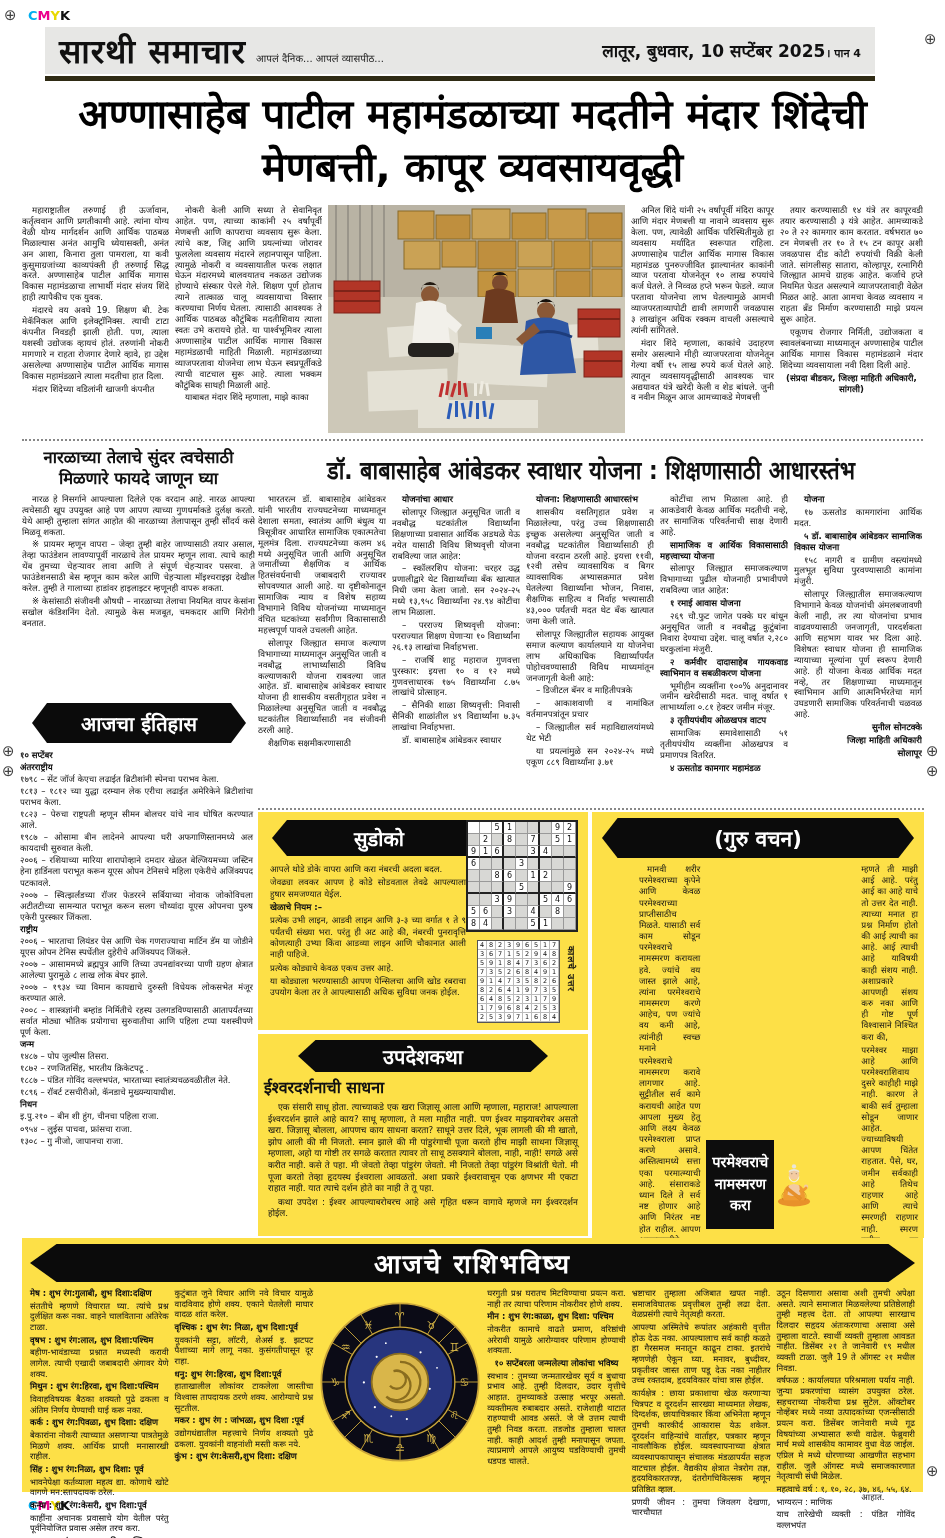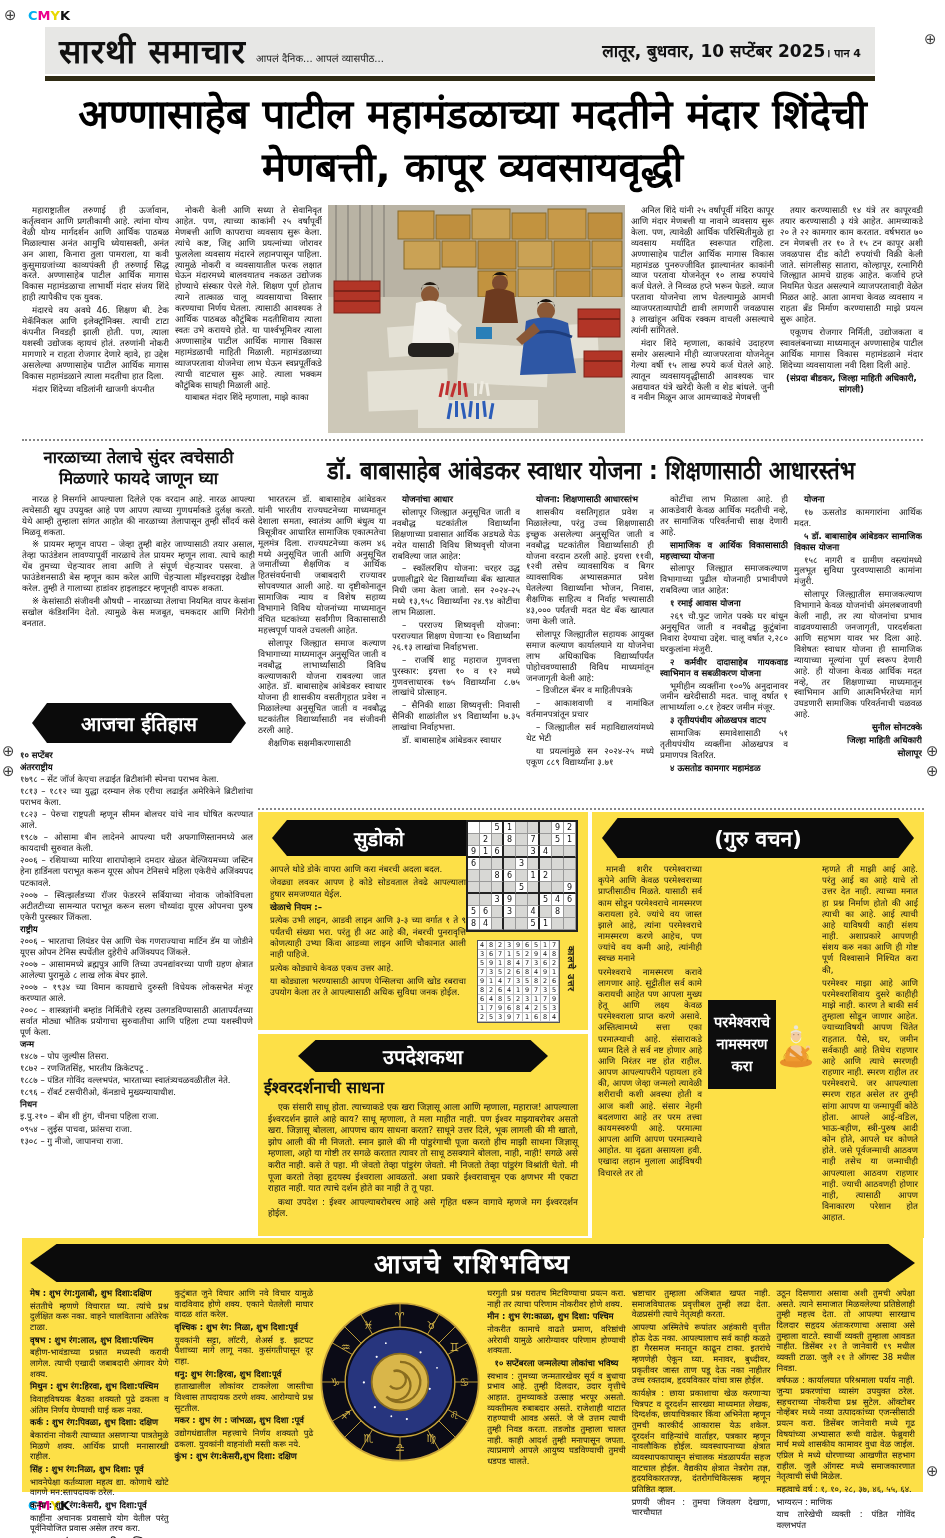--- a/index.html
+++ b/index.html
@@ -43,21 +43,21 @@
   .scell{border-right:1px solid #999;border-bottom:1px solid #999;font-size:8px;display:flex;align-items:center;justify-content:center;}
   .scell.shade{background:#d8d8d5;}
   .scell.r3{border-right:2px solid #222;}
   .scell.b3{border-bottom:2px solid #222;}
   .solgrid{position:absolute;right:28px;top:128px;display:grid;grid-template-columns:repeat(9,9px);grid-auto-rows:9px;border:1px solid #555;background:#fff;}
   .solcell{border-right:1px solid #bbb;border-bottom:1px solid #bbb;font-size:6.5px;display:flex;align-items:center;justify-content:center;}
   .sol-label{position:absolute;right:10px;top:134px;writing-mode:vertical-rl;font-size:9px;font-weight:700;letter-spacing:1px;}
   .guru{left:592px;top:812px;width:332px;height:426px;padding:6px;}
   .guru-banner{width:312px;height:40px;font-size:21px;margin:0 auto 6px auto;clip-path:polygon(0 50%,5% 0,95% 0,100% 50%,95% 100%,5% 100%);}
   .guru-grid{display:flex;gap:6px;}
-  .guru-col{font-size:8.6px;line-height:1.3;text-align:justify;}
+  .guru-col{font-size:8.6px;line-height:1.3;text-align:justify;margin-left:41px;}
   .guru-left{width:104px;}
   .guru-mid{width:108px;flex:none;display:flex;align-items:center;}
   .guru-right{width:96px;}
   .guru-box{background:#0d0d0d;color:#fff;font-size:14.5px;font-weight:800;text-align:center;line-height:1.5;padding:12px 6px;width:100%;box-sizing:border-box;}
   .updesh{left:258px;top:1034px;width:330px;height:202px;padding:6px;}
   .upd-banner{width:250px;height:32px;font-size:20px;margin:0 auto 4px auto;}
   .upd-title{text-align:left;font-size:16px;font-weight:800;margin:2px 0 4px 0;}
   .upd-body{font-size:8.8px;line-height:1.32;text-align:justify;padding:0 4px;}
   .rashi{left:22px;top:1238px;width:901px;height:254px;padding:4px 8px;}
   .rashi-banner{width:885px;height:38px;font-size:26px;margin:2px auto 6px auto;clip-path:polygon(0 50%,3% 0,97% 0,100% 50%,97% 100%,3% 100%);letter-spacing:2px;}
@@ -91,21 +91,21 @@
       <span class="mast-page">। पान 4</span>
     </span>
   </header>
   <div class="mast-rule"></div>
 
   <h1 class="headline" style="margin:0;">अण्णासाहेब पाटील महामंडळाच्या मदतीने मंदार शिंदेची मेणबत्ती, कापूर व्यवसायवृद्धी</h1>
 
   <section class="lead">
     <div class="col c1">
         <p class="para">महाराष्ट्रातील तरुणाई ही ऊर्जावान, कर्तृत्ववान आणि प्रगतीकामी आहे. त्यांना योग्य वेळी योग्य मार्गदर्शन आणि आर्थिक पाठबळ मिळाल्यास अनंत आमुचि ध्येयासक्ती, अनंत अन आशा, किनारा तुला पामराला, या कवी कुसुमाग्रजांच्या काव्यपंक्ती ही तरुणाई सिद्ध करते. अण्णासाहेब पाटील आर्थिक मागास विकास महामंडळाचा लाभार्थी मंदार संजय शिंदे हाही त्यापैकीच एक युवक.</p>
-        <p class="para">मंदारचे वय अवघे 46. शिक्षण बी. टेक मेकॅनिकल आणि इलेक्ट्रॉनिक्स. त्याची टाटा कंपनीत निवडही झाली होती. पण, त्याला यशस्वी उद्योजक व्हायचं होतं. तरुणांनी नोकरी मागणारे न राहता रोजगार देणारे व्हावे, हा उद्देश असलेल्या अण्णासाहेब पाटील आर्थिक मागास विकास महामंडळाने त्याला मदतीचा हात दिला.</p>
+        <p class="para">मंदारचे वय अवघे 19. शिक्षण बी. टेक मेकॅनिकल आणि इलेक्ट्रॉनिक्स. त्याची टाटा कंपनीत निवडही झाली होती. पण, त्याला यशस्वी उद्योजक व्हायचं होतं. तरुणांनी नोकरी मागणारे न राहता रोजगार देणारे व्हावे, हा उद्देश असलेल्या अण्णासाहेब पाटील आर्थिक मागास विकास महामंडळाने त्याला मदतीचा हात दिला.</p>
         <p class="para">मंदार शिंदेच्या वडिलांनी खाजगी कंपनीत</p>
       </div>
     <div class="col c2">
         <p class="para">नोकरी केली आणि सध्या ते सेवानिवृत आहेत. पण, त्याच्या काकांनी २५ वर्षांपूर्वी मेणबत्ती आणि कापराचा व्यवसाय सुरू केला. त्यांचे कष्ट, जिद्द आणि प्रयत्नांच्या जोरावर फुललेला व्यवसाय मंदारने लहानपासून पाहिला. त्यामुळे नोकरी व व्यवसायातील फरक लक्षात घेऊन मंदारमध्ये बालवयातच नकळत उद्योजक होण्याचे संस्कार पेरले गेले. शिक्षण पूर्ण होताच त्याने तात्काळ चालू व्यवसायाचा विस्तार करण्याचा निर्णय घेतला. त्यासाठी आवश्यक ते आर्थिक पाठबळ कौटुंबिक मदतीशिवाय त्याला स्वतः उभे करायचे होते. या पार्श्वभूमिवर त्याला अण्णासाहेब पाटील आर्थिक मागास विकास महामंडळाची माहिती मिळाली. महामंडळाच्या व्याजपरतावा योजनेचा लाभ घेऊन स्वप्नपूर्तीकडे त्याची वाटचाल सुरू आहे. त्याला भक्कम कौटुंबिक साथही मिळाली आहे.</p>
         <p class="para">याबाबत मंदार शिंदे म्हणाला, माझे काका</p>
       </div>
     <svg class="photo" viewBox="0 0 297 228" xmlns="http://www.w3.org/2000/svg">
       <rect width="297" height="228" fill="#b9b3a4"></rect>
       <g stroke="#9a958a" stroke-width="2">
         <line x1="8" y1="0" x2="8" y2="92"></line>
@@ -614,21 +614,21 @@
           <p class="para center"><b>१० सप्टेंबरला जन्मलेल्या लोकांचा भविष्य</b></p>
           <p class="para">स्वभाव : तुमच्या जन्मतारखेवर सूर्य व बुधाचा प्रभाव आहे. तुम्ही दिलदार, उदार वृत्तीचे आहात. तुमच्याकडे उत्साह भरपूर असतो. व्यक्तीमत्व रुबाबदार असते. राजेशाही थाटात राहण्याची आवड असते. जे जे उत्तम त्याची तुम्ही निवड करता. तडजोड तुम्हाला चालत नाही. काही आदर्श तुम्ही मनापासून जपता. त्याप्रमाणे आपले आयुष्य घडविण्याची तुमची धडपड चालते.</p>
         </div>
       <div class="rashi-col">
           <p class="para">भ्रष्टाचार तुम्हाला अजिबात खपत नाही. समाजविघातक प्रवृत्तीबल तुम्ही लढा देता. वेळप्रसंगी त्याचे नेतृत्वही करता.</p>
           <p class="para">आपल्या अस्मितेचे रूपांतर अहंकारी वृत्तीत होऊ देऊ नका. आपल्यालाच सर्व काही कळते हा गैरसमज मनातून काढून टाका. इतरांचे म्हणणेही ऐकून घ्या. मनावर, बुध्दीवर, प्रकृतीवर जास्त ताण पडू देऊ नका नाहीतर उच्च रक्तदाब, हृदयविकार यांचा त्रास होईल.</p>
           <p class="para">कार्यक्षेत्र : छाया प्रकाशाचा खेळ करणाऱ्या चित्रपट व दूरदर्शन सारख्या माध्यमात लेखक, दिग्दर्शक, छायाचित्रकार किंवा अभिनेता म्हणून तुमची कारकीर्द आकारास येऊ शकेल. दूरदर्शन वाहिन्यांचे वार्ताहर, पत्रकार म्हणून नावलौकिक होईल. व्यवस्थापनाच्या क्षेत्रात व्यवस्थापकापासून संचालक मंडळापर्यंत सहज वाटचाल होईल. वैद्यकीय क्षेत्रात नेत्ररोग तज्ञ, हृदयविकारतज्ज्ञ, दंतरोगचिकित्सक म्हणून प्रतिष्ठित व्हाल.</p>
           <p class="para">प्रणयी जीवन : तुमचा जिवलग देखणा, चारचौघात</p>
         </div>
       <div class="rashi-col">
-          <p class="para">उठून दिसणारा असावा अशी तुमची अपेक्षा असते. त्याने समाजात मिळवलेल्या प्रतिष्ठेलाही तुम्ही महत्त्व देता. तो आपल्या सारखाच दिलदार सहृदय अंतःकरणाचा असावा असे तुम्हाला वाटते. स्वार्थी व्यक्ती तुम्हाला आवडत नाहीत. डिसेंबर २१ ते जानेवारी १९ मधील व्यक्ती टाळा. जुलै २१ ते ऑगस्ट 38 मधील निवडा.</p>
+          <p class="para">उठून दिसणारा असावा अशी तुमची अपेक्षा असते. त्याने समाजात मिळवलेल्या प्रतिष्ठेलाही तुम्ही महत्त्व देता. तो आपल्या सारखाच दिलदार सहृदय अंतःकरणाचा असावा असे तुम्हाला वाटते. स्वार्थी व्यक्ती तुम्हाला आवडत नाहीत. डिसेंबर २१ ते जानेवारी १९ मधील व्यक्ती टाळा. जुलै 19 ते ऑगस्ट २१ मधील निवडा.</p>
           <p class="para">वर्षफळ : कार्यालयात परिश्रमाला पर्याय नाही. जुन्या प्रकरणांचा व्यासंग उपयुक्त ठरेल. सहचराच्या नोकरीचा प्रश्न सुटेल. ऑक्टोबर नोव्हेंबर मध्ये नव्या उत्पादकांच्या एजन्सीसाठी प्रयत्न करा. डिसेंबर जानेवारी मध्ये गूढ विषयांच्या अभ्यासात रूची वाढेल. फेब्रुवारी मार्च मध्ये शासकीय कामावर वुधा वेळ जाईल. एप्रिल मे मध्ये धोरणाच्या आखणीत सहभाग राहील. जुलै ऑगस्ट मध्ये समाजकारणात नेतृत्वाची संधी मिळेल.</p>
           <p class="para">महत्वाचे वर्ष : १, १०, २८, ३७, ४६, ५५, ६४.</p>
           <p class="para">भाग्यरत्न : माणिक</p>
           <p class="para">याच तारेखेची व्यक्ती : पंडित गोविंद वल्लभपंत</p>
         </div>
     </div>
   </section>
 
 </div>
 

